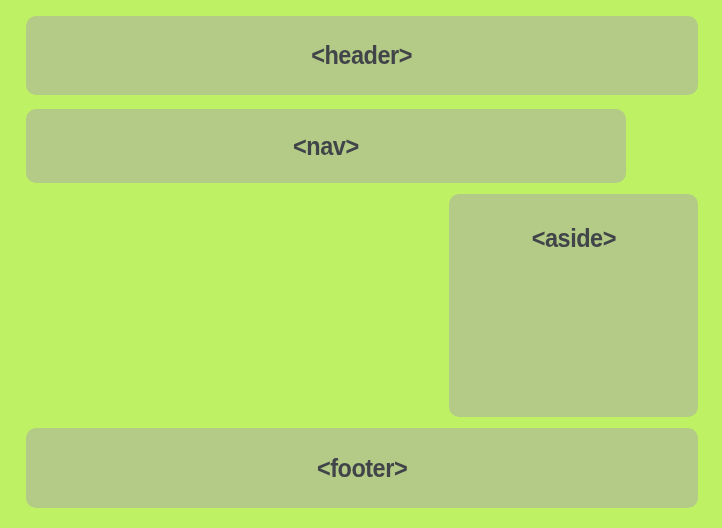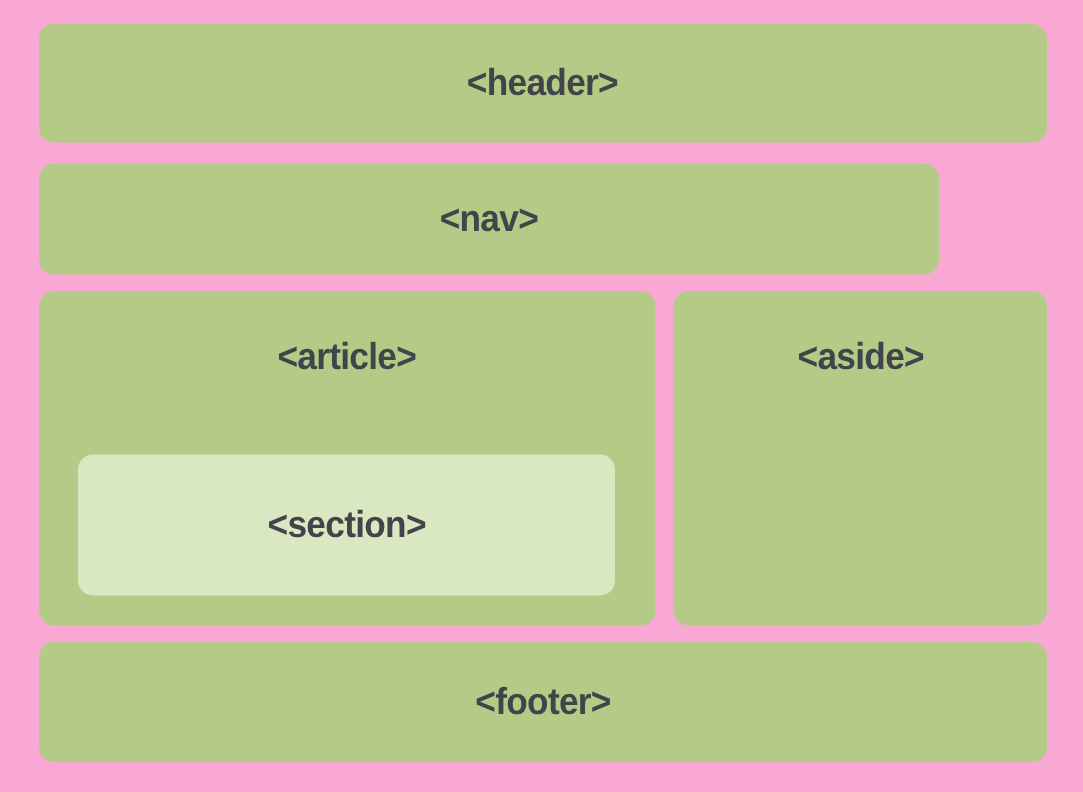--- a/index.html
+++ b/index.html
@@ -4,21 +4,21 @@
 <style>
   html, body {
     margin: 0;
     padding: 0;
     background: #ffffff;
   }
   .canvas {
     position: relative;
     width: 722px;
     height: 528px;
-    background: #f9a8d4;
+    background: #bef264;
     overflow: hidden;
     font-family: "Liberation Sans", sans-serif;
   }
   .box {
     position: absolute;
     background: #b3cb86;
     border-radius: 10px;
     display: flex;
     align-items: center;
     justify-content: center;
@@ -60,26 +60,20 @@
 <div class="canvas">
 
   <div class="box box-header">
     <span class="tag-label">&lt;header&gt;</span>
   </div>
 
   <div class="box box-nav">
     <span class="tag-label">&lt;nav&gt;</span>
   </div>
 
-  <div class="box box-article">
-    <span class="tag-label">&lt;article&gt;</span>
-    <div class="box-section">
-      <span class="tag-label">&lt;section&gt;</span>
-    </div>
-  </div>
 
   <div class="box box-aside">
     <span class="tag-label">&lt;aside&gt;</span>
   </div>
 
   <div class="box box-footer">
     <span class="tag-label">&lt;footer&gt;</span>
   </div>
 
 </div>

